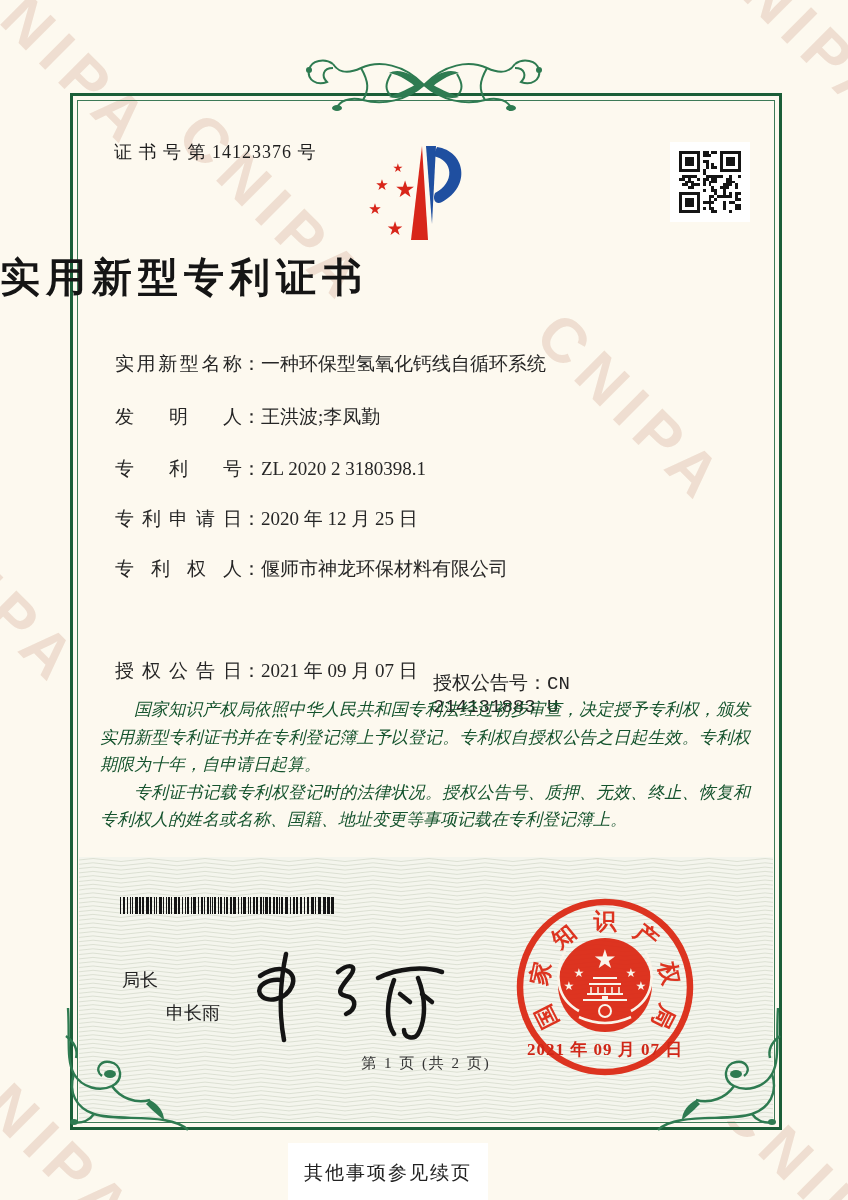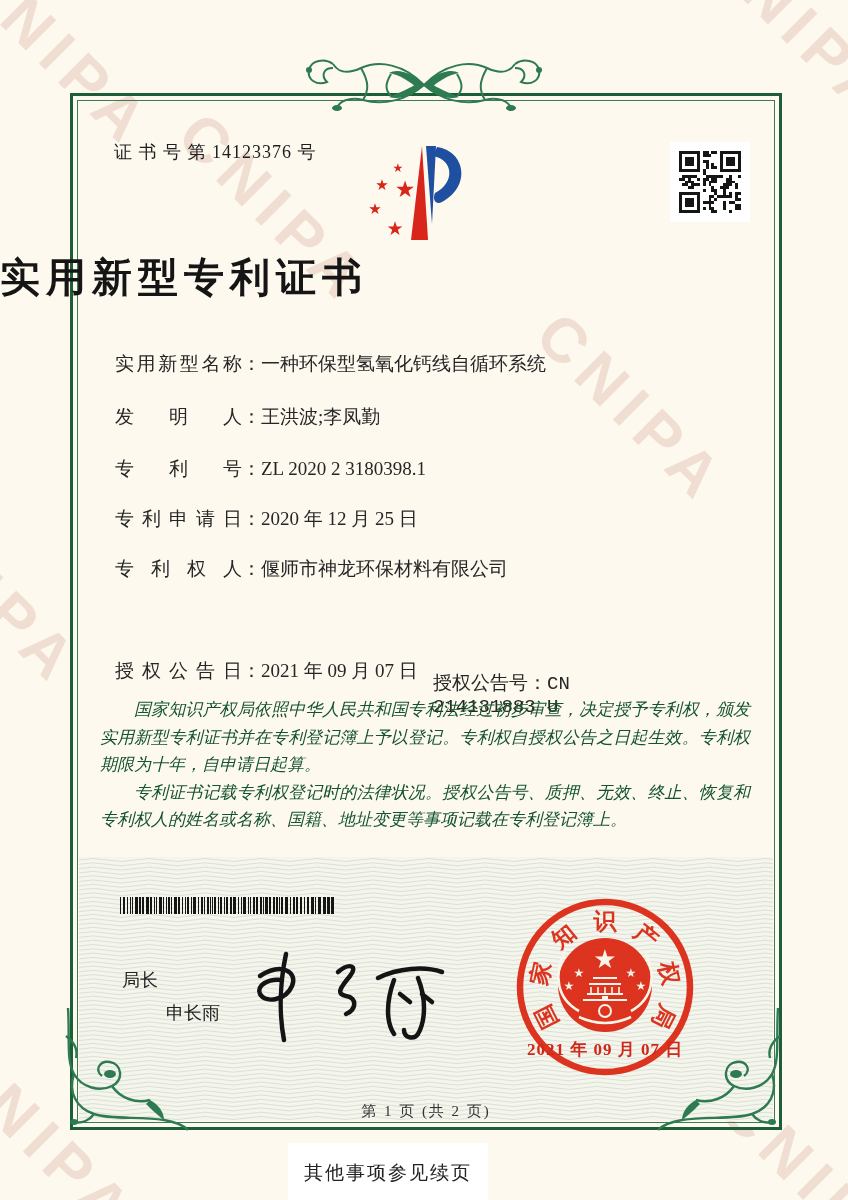--- a/index.html
+++ b/index.html
@@ -36,21 +36,21 @@
   .body-text{position:absolute;left:100px;top:696px;width:650px;font-size:17px;line-height:27.5px;
              text-align:justify;color:#14532d;font-style:italic;z-index:2;}
   .body-text p{margin:0;text-indent:2em;}
   .barcode{position:absolute;left:120px;top:897px;z-index:2;line-height:0;}
   .signer-title{position:absolute;left:122px;top:968px;font-size:18px;color:#222;z-index:2;}
   .signer-name{position:absolute;left:122px;top:1001px;font-size:18px;color:#222;z-index:2;margin-left:44px;}
   .signature{position:absolute;left:246px;top:948px;z-index:2;line-height:0;}
   .seal{position:absolute;left:505px;top:887px;width:200px;height:200px;z-index:3;opacity:.95;line-height:0;}
   .seal-date{position:absolute;left:527px;top:1038px;font-size:17px;font-weight:bold;color:#d02718;
              letter-spacing:1px;white-space:nowrap;z-index:4;}
-  .page-info{position:absolute;left:70px;width:712px;top:1102px;text-align:center;font-size:15px;
+  .page-info{position:absolute;left:70px;width:712px;top:1054px;text-align:center;font-size:15px;
              letter-spacing:2px;color:#333;z-index:2;}
   .note{position:absolute;left:388px;top:1143px;transform:translateX(-50%);background:#fff;
         padding:17px 16px;font-size:19px;letter-spacing:2px;color:#222;z-index:2;white-space:nowrap;}
 </style>
 </head>
 <body>
 
 <div class="page">
 
   <div class="wm wm1">CNIPA</div>

